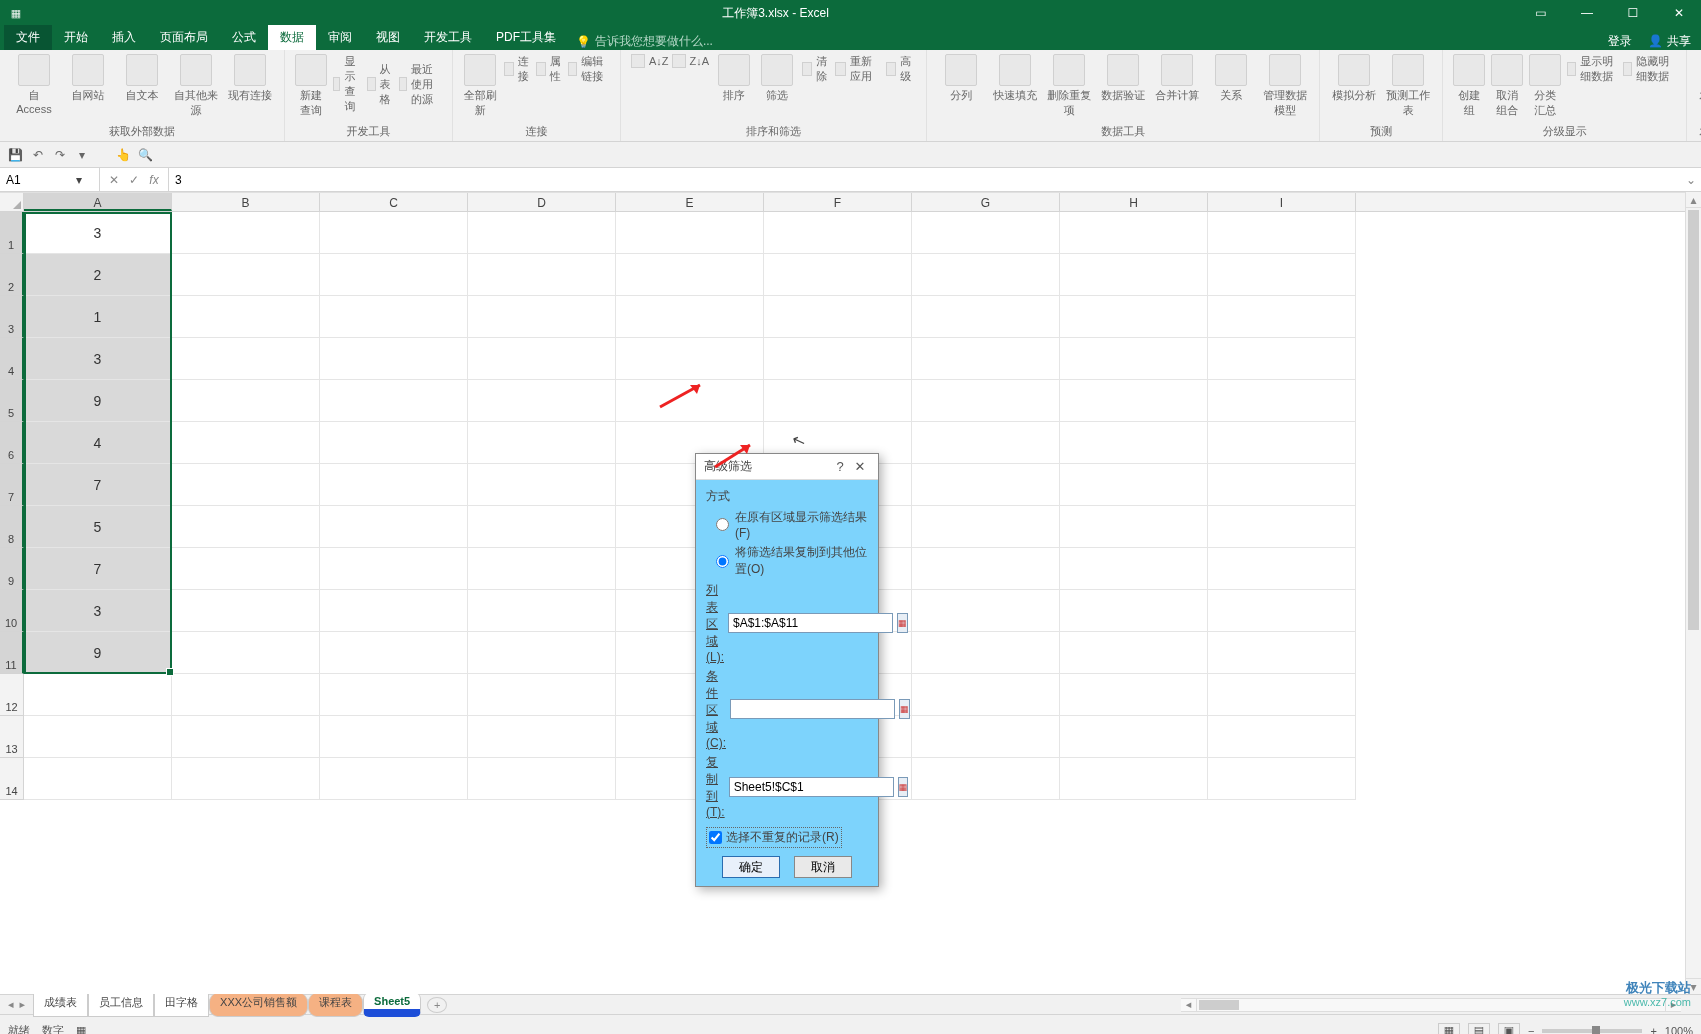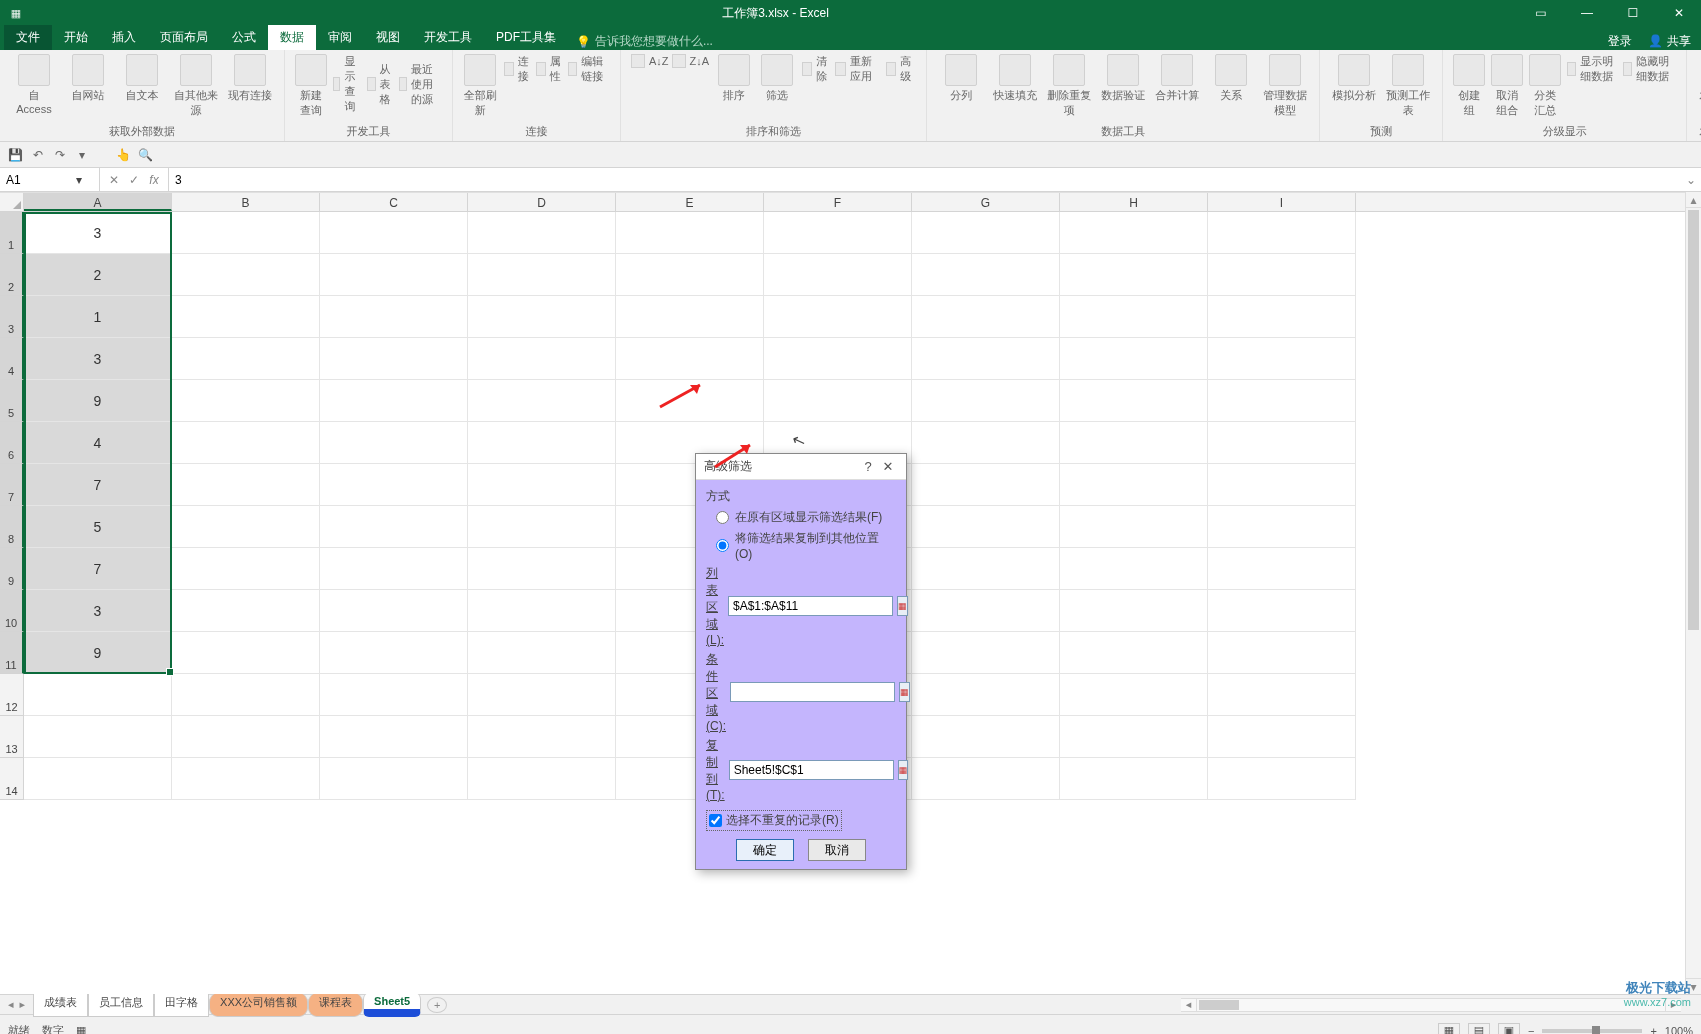--- a/index.html
+++ b/index.html
@@ -80,21 +80,21 @@
 .sheettabs .hscroll .arr.r{right:0;border-left:1px solid #ddd;}
 
 
 .status { height:32px; background:#f1f1f1; border-top:1px solid #d4d4d4; display:flex; align-items:center; font-size:11px; padding:0 8px; gap:12px; color:#555;}
 .status .right { margin-left:auto; display:flex; align-items:center; gap:8px;}
 .status .viewbtn { width:22px; height:16px; border:1px solid #ccc; display:flex; align-items:center; justify-content:center;}
 .status .slider { width:100px; height:4px; background:#ccc; position:relative;}
 .status .slider .th{position:absolute; left:50%; top:-3px; width:8px; height:10px; background:#888;}
 
 
-.dialog { position:absolute; left:695px; top:261px; width:212px; background:#c4b5fd; border:1px solid #888; box-shadow:3px 3px 10px rgba(0,0,0,.3); font-size:12px;}
+.dialog { position:absolute; left:695px; top:261px; width:184px; background:#7dd3fc; border:1px solid #888; box-shadow:3px 3px 10px rgba(0,0,0,.3); font-size:12px;}
 .dialog .dtitle { height:26px; background:#fff; border-bottom:1px solid #ddd; display:flex; align-items:center; padding:0 8px;}
 .dialog .dtitle .t{ flex:1; }
 .dialog .dtitle .hlp,.dialog .dtitle .cls{ width:20px; text-align:center; color:#555; font-size:13px;}
 .dialog .body { padding:8px 10px;}
 .dialog .radio { display:flex; align-items:center; gap:6px; margin:4px 0 4px 10px;}
 .dialog .frow { display:flex; align-items:center; gap:4px; margin:4px 0;}
 .dialog .frow label { width:62px;text-decoration:underline;}
 .dialog .frow input[type=text]{ flex:1; border:1px solid #7a9ab8; height:20px; padding:0 4px; font-size:12px;}
 .dialog .frow .pick{ width:18px; height:20px; border:1px solid #7a9ab8; background:#e8eef5; display:flex;align-items:center;justify-content:center; color:#c33; font-size:9px;}
 .dialog .chk { display:flex; align-items:center; gap:4px; margin:8px 0; border:1px dotted #666; width:fit-content; padding:1px 2px;}

